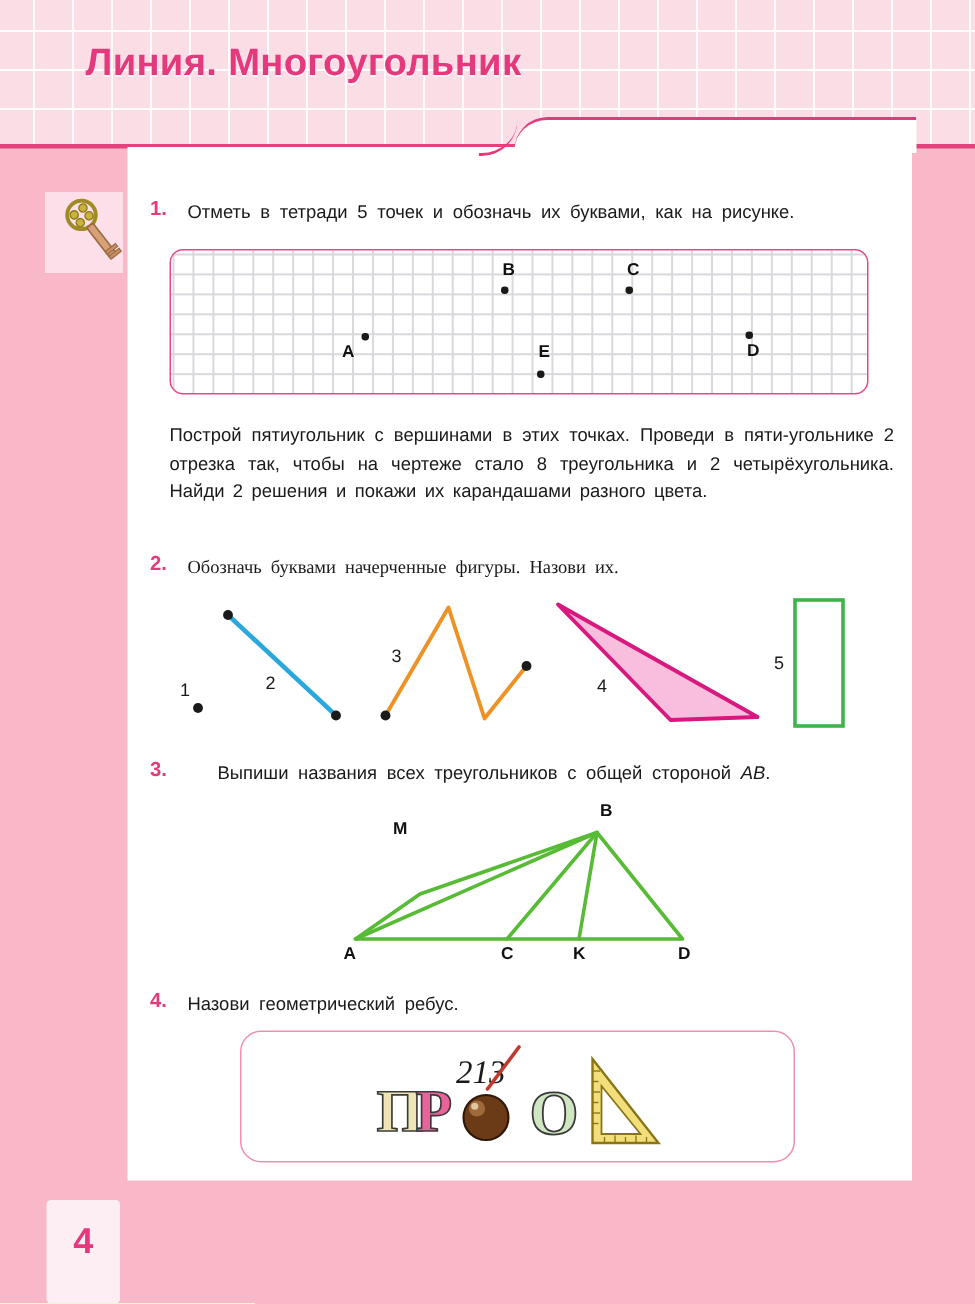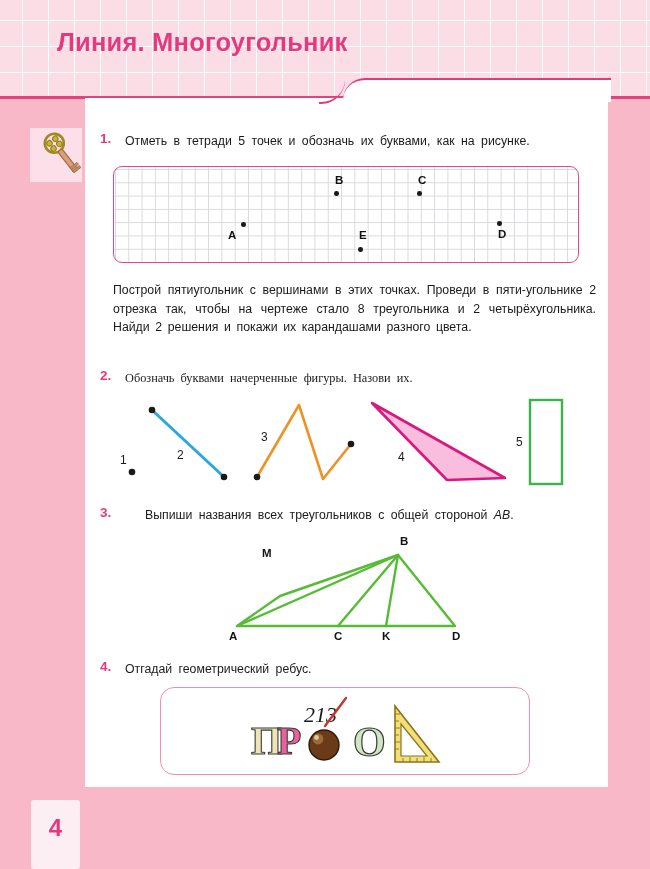--- a/index.html
+++ b/index.html
@@ -293,21 +293,21 @@
   </svg>
 
   <span class="pt-lbl" style="left:262px; top:547px;">M</span>
   <span class="pt-lbl" style="left:400px; top:535px;">B</span>
   <span class="pt-lbl" style="left:229px; top:630px;">A</span>
   <span class="pt-lbl" style="left:334px; top:630px;">C</span>
   <span class="pt-lbl" style="left:382px; top:630px;">K</span>
   <span class="pt-lbl" style="left:452px; top:630px;">D</span>
 
   <div class="ex-num" style="left:100px; top:659px;">4.</div>
-  <div class="ex-text nojust" style="left:125px; top:660px; width:470px; word-spacing:3px;">Отгадай геометрический ребус.</div>
+  <div class="ex-text nojust" style="left:125px; top:660px; width:470px; word-spacing:3px;">Назови геометрический ребус.</div>
 
   <div class="rebus-box" style="left:160px; top:687px; width:370px; height:88px;">
 
     <svg style="position:absolute; left:88px; top:8px;" width="200" height="72" viewBox="0 0 200 72">
 
       <text x="2" y="58" font-family="'Liberation Serif', serif" font-size="40" font-weight="bold" fill="#efe4b6" stroke="#3a3a3a" stroke-width="1.1">П</text>
       <text x="28" y="58" font-family="'Liberation Serif', serif" font-size="40" font-weight="bold" fill="#e8639c" stroke="#3a3a3a" stroke-width="1.1">Р</text>
 
       <text x="55" y="26" font-family="'Liberation Serif', serif" font-size="22" font-style="italic" fill="#1a1a1a">213</text>
 

